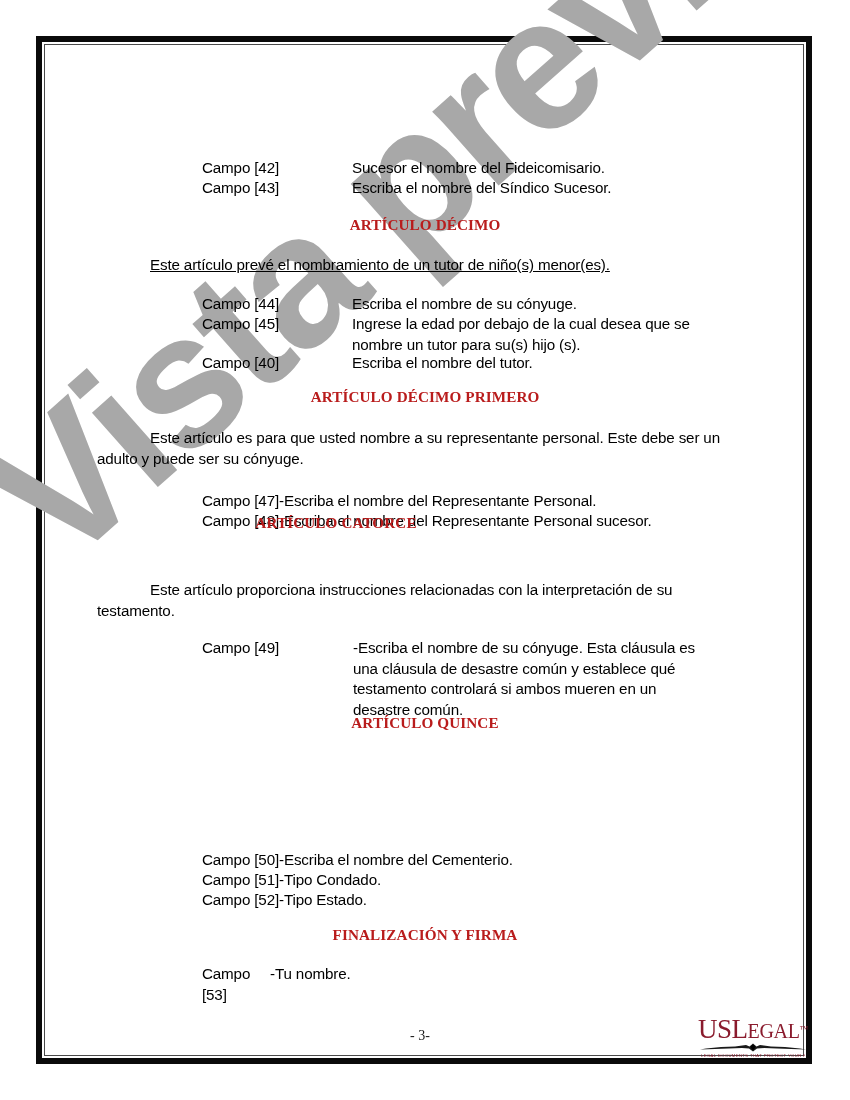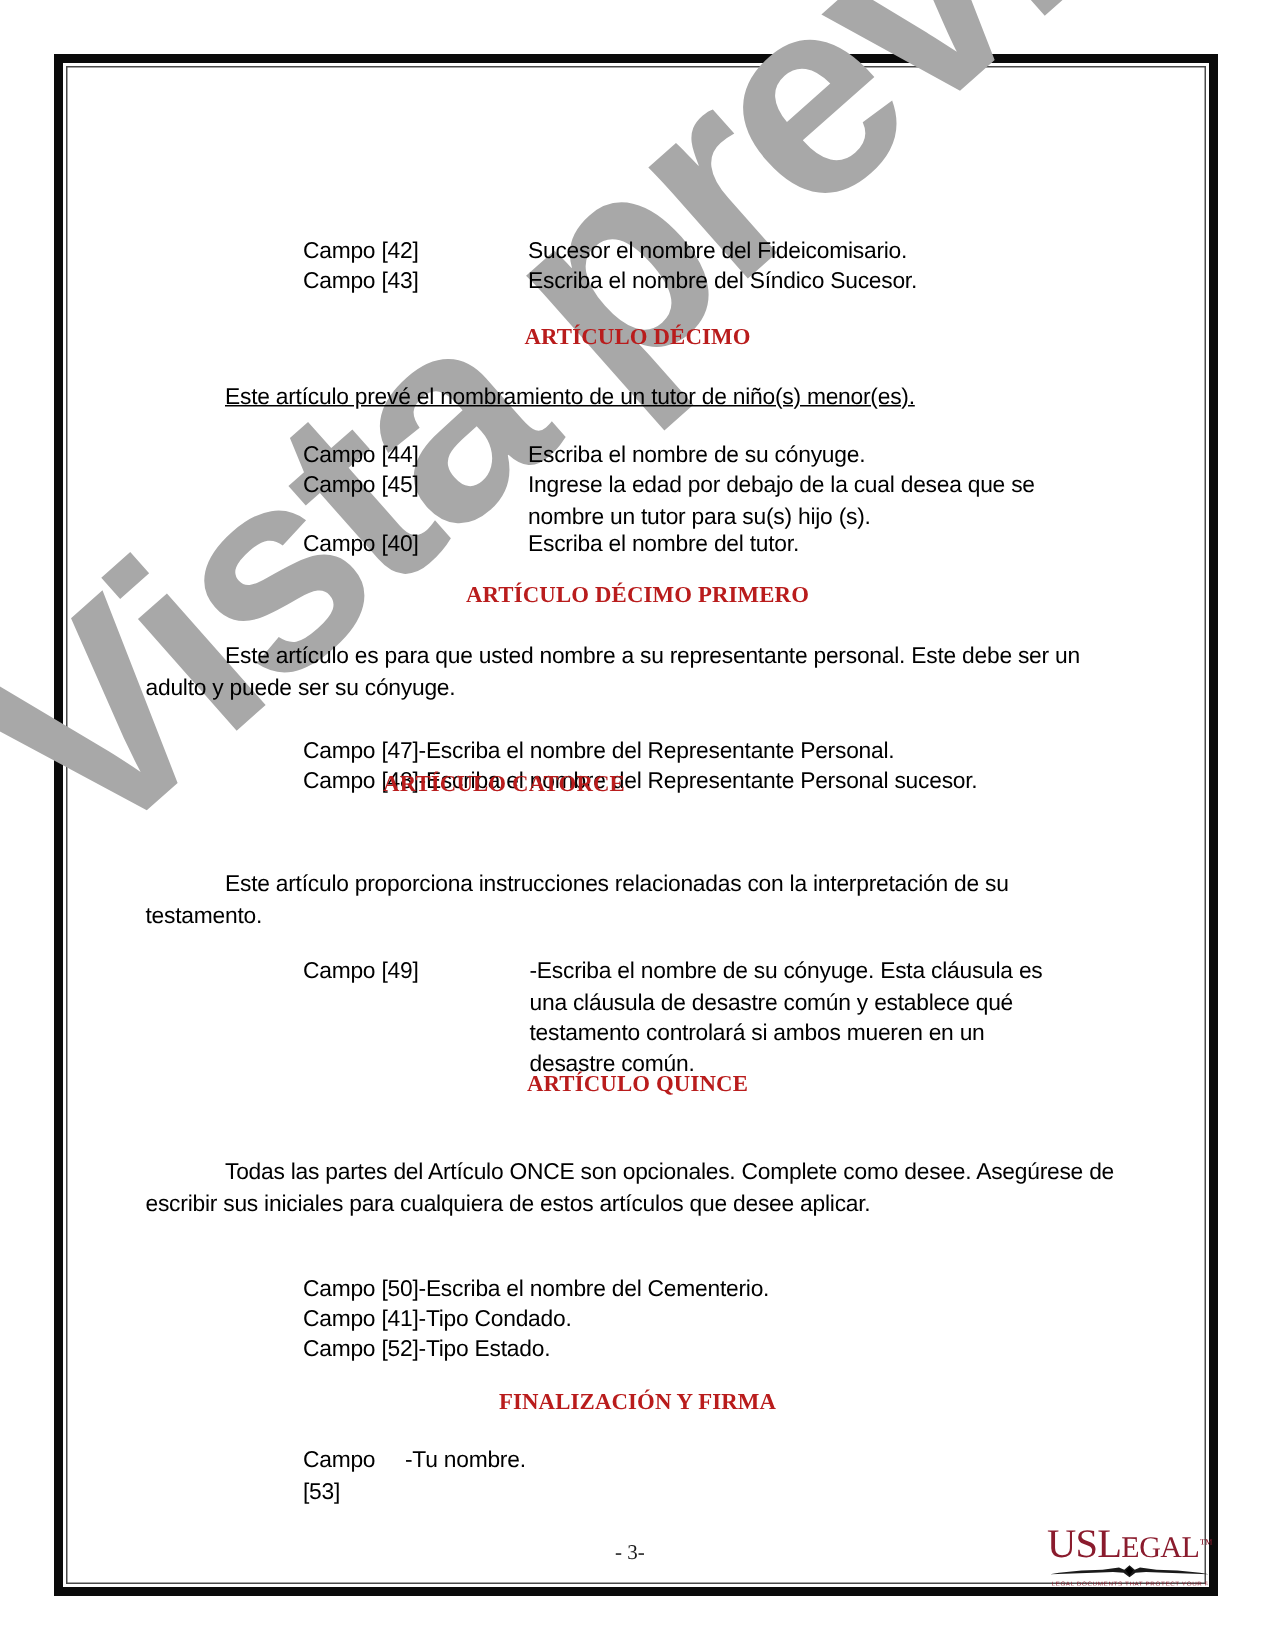--- a/index.html
+++ b/index.html
@@ -235,24 +235,23 @@
     <div class="heading" style="left:0px; top:514px; width:672px;">ARTÍCULO CATORCE</div>
 
     <div class="para" style="left:97px; top:580px; width:646px; text-indent:53px;">Este artículo proporciona instrucciones relacionadas con la interpretación de su testamento.</div>
 
     <div class="field-row" style="left:202px; top:638px; width:530px;">
       <span class="field-label" style="width:151px;">Campo [49]</span><span class="field-desc" style="width:360px;">-Escriba el nombre de su cónyuge. Esta cláusula es una cláusula de desastre común y establece qué testamento controlará si ambos mueren en un desastre común.</span>
     </div>
 
     <div class="heading" style="left:0px; top:714px; width:850px;">ARTÍCULO QUINCE</div>
 
-    <div class="para" style="left:97px; top:772px; width:646px; text-indent:53px;">Todas las partes del Artículo ONCE son opcionales. Complete como desee. Asegúrese de escribir sus iniciales para cualquiera de estos artículos que desee aplicar.</div>
 
     <div class="inline-row" style="left:202px; top:850px;">Campo [50]-Escriba el nombre del Cementerio.</div>
-    <div class="inline-row" style="left:202px; top:870px;">Campo [41]-Tipo Condado.</div>
+    <div class="inline-row" style="left:202px; top:870px;">Campo [51]-Tipo Condado.</div>
     <div class="inline-row" style="left:202px; top:890px;">Campo [52]-Tipo Estado.</div>
 
     <div class="heading" style="left:0px; top:926px; width:850px;">FINALIZACIÓN Y FIRMA</div>
 
     <div class="field-row" style="left:202px; top:964px; width:400px;">
       <span class="field-label" style="width:68px;">Campo [53]</span><span class="field-desc">-Tu nombre.</span>
     </div>
 
   </div>
 

